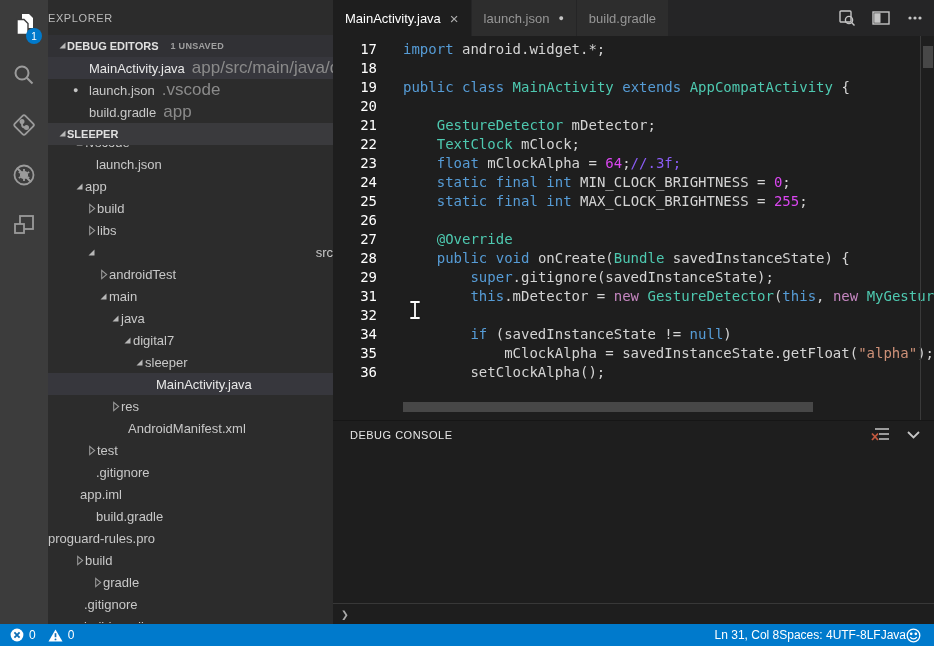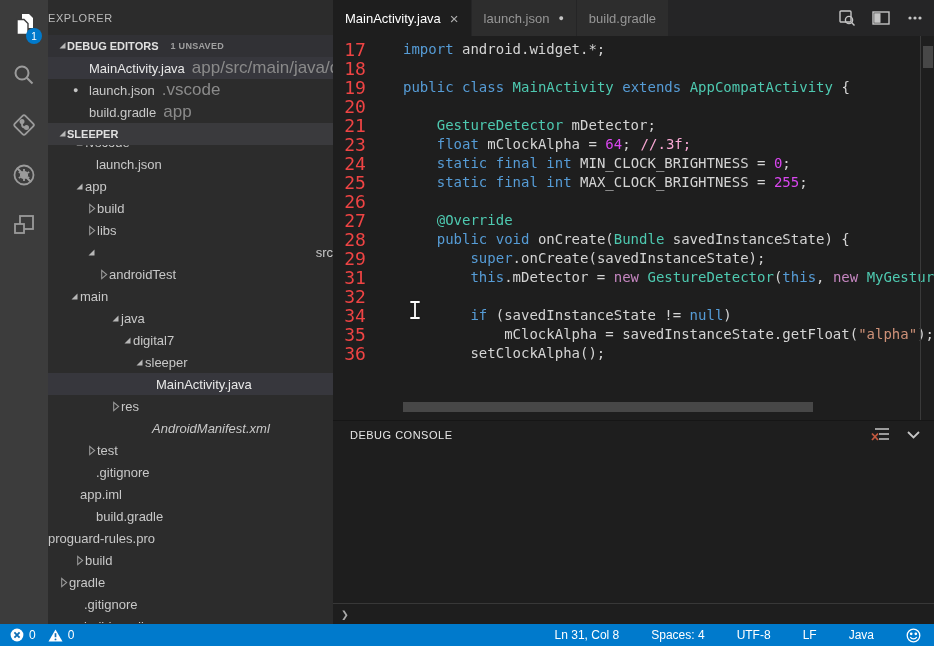--- a/index.html
+++ b/index.html
@@ -39,44 +39,44 @@
   .tab.active { background:#1e1e1e; color:#ffffff; }
   .tab .close { margin-left:9px; font-size:15px; color:#b0b0b0; line-height:1; }
   .tab .tdot { margin-left:9px; font-size:9px; color:#c5c5c5; }
   .tab-actions { margin-left:auto; display:flex; align-items:center; padding-right:10px; gap:16px; }
   .tab-actions .ta { cursor:pointer; display:flex; align-items:center; }
   
   .editor { position:absolute; left:0; top:36px; right:0; height:384px; overflow:hidden;
     font-family:"DejaVu Sans Mono", monospace; font-size:14px; }
   .code-lines { padding-top:4px; }
   .cline { height:19px; line-height:19px; display:flex; white-space:pre; }
-  .gutter { width:44px; flex:none; text-align:center; color:#ef4444; font-size:18px; }
+  .gutter { width:44px; flex:none; text-align:right; color:#ffffff; font-size:14px; }
   .ctext { padding-left:26px; flex:1; overflow:hidden; }
   .tok-k { color:#569cd6; } .tok-t { color:#4ec9b0; } .tok-d { color:#d4d4d4; }
-  .tok-n { color:#d946ef; } .tok-c { color:#f9a8d4;margin-left:10px; } .tok-s { color:#ce9178; } .tok-m { color:#c586c0; }
+  .tok-n { color:#d946ef; } .tok-c { color:#8b5cf6; } .tok-s { color:#ce9178; } .tok-m { color:#c586c0; }
   .hscroll { position:absolute; left:70px; top:366px; height:10px; width:410px;
     background:rgba(121,121,121,0.45); cursor:pointer; }
   .vscroll-track { position:absolute; right:0; top:0; width:14px; height:384px; border-left:1px solid #3a3a3a; }
   .vscroll { position:absolute; right:1px; top:10px; width:10px; height:22px; background:rgba(121,121,121,0.45); cursor:pointer; }
   .mouse-cursor { position:absolute; left:75px; top:263px; pointer-events:none; }
   
   .panel { position:absolute; left:0; top:420px; right:0; height:204px; background:#1e1e1e; border-top:1px solid #161616; }
   .panel-header { height:27px; display:flex; align-items:center; padding:0 12px 0 17px; }
   .panel-title { font-size:11px; letter-spacing:0.5px; color:#e7e7e7; cursor:pointer; }
   .panel-actions { margin-left:auto; display:flex; align-items:center; gap:15px; }
   .panel-actions .pa { cursor:pointer; display:flex; align-items:center; }
   .panel-body { height:150px; }
   .repl-input { position:absolute; left:0; right:0; bottom:0; height:21px; border-top:1px solid #383838;
     display:flex; align-items:center; padding-left:8px; cursor:text; }
   .repl-prompt { color:#aaaaaa; font-size:13px; font-weight:bold; font-family:"DejaVu Sans Mono", monospace; }
   
   .statusbar { position:absolute; left:0; bottom:0; width:934px; height:22px; display:flex; align-items:center;
     color:#ffffff; font-size:12px; }
   .sb-left { display:flex; align-items:center; margin-left:10px; gap:12px; }
-  .sb-right { margin-left:auto; display:flex; align-items:flex-end; gap:32px; margin-right:13px; }
+  .sb-right { margin-left:auto; display:flex; align-items:flex-end; gap:0; margin-right:13px; }
   .sb-item { display:flex; align-items:center; gap:5px; cursor:pointer; height:22px; }
 </style>
 </head>
 <body>
 
 <div class="screen">
 
   <div class="activitybar" id="activitybar">
       <div class="ab-item">
         <svg width="28" height="28" viewBox="0 0 28 28">
@@ -194,21 +194,21 @@
           <span>src</span>
         </div>
         <div class="row" style="padding-left: 49px;">
           <span class="arrow">
             <svg width="9" height="11" viewBox="0 0 10 12" fill="none" stroke="#9a9a9a" stroke-width="1.2">
               <path d="M3 1.5 L3 10.5 L8.5 6 Z"></path>
             </svg>
           </span>
           <span>androidTest</span>
         </div>
-        <div class="row" style=" margin-left: 20px;">
+        <div class="row" style="padding-left: 49px;">
           <span class="arrow">
             <svg width="9" height="9" viewBox="0 0 12 12">
               <path d="M2 10 L10 10 L10 2 Z" fill="#b7b7b7"></path>
             </svg>
           </span>
           <span>main</span>
         </div>
         <div class="row" style="padding-left: 61px;">
           <span class="arrow">
             <svg width="9" height="9" viewBox="0 0 12 12">
@@ -237,21 +237,21 @@
           <span>MainActivity.java</span>
         </div>
         <div class="row" style="padding-left: 61px;">
           <span class="arrow">
             <svg width="9" height="11" viewBox="0 0 10 12" fill="none" stroke="#9a9a9a" stroke-width="1.2">
               <path d="M3 1.5 L3 10.5 L8.5 6 Z"></path>
             </svg>
           </span>
           <span>res</span>
         </div>
-        <div class="row" style="padding-left: 104px; font-style: italic;">
+        <div class="row" style="padding-left: 80px;">
           <span>AndroidManifest.xml</span>
         </div>
         <div class="row" style="padding-left: 37px;">
           <span class="arrow">
             <svg width="9" height="11" viewBox="0 0 10 12" fill="none" stroke="#9a9a9a" stroke-width="1.2">
               <path d="M3 1.5 L3 10.5 L8.5 6 Z"></path>
             </svg>
           </span>
           <span>test</span>
         </div>
@@ -268,21 +268,21 @@
           <span>proguard-rules.pro</span>
         </div>
         <div class="row" style="padding-left: 25px;">
           <span class="arrow">
             <svg width="9" height="11" viewBox="0 0 10 12" fill="none" stroke="#9a9a9a" stroke-width="1.2">
               <path d="M3 1.5 L3 10.5 L8.5 6 Z"></path>
             </svg>
           </span>
           <span>build</span>
         </div>
-        <div class="row" style="padding-left: 9px;">
+        <div class="row" style="padding-left: 43px;">
           <span class="arrow">
             <svg width="9" height="11" viewBox="0 0 10 12" fill="none" stroke="#9a9a9a" stroke-width="1.2">
               <path d="M3 1.5 L3 10.5 L8.5 6 Z"></path>
             </svg>
           </span>
           <span>gradle</span>
         </div>
         <div class="row" style="padding-left: 36px;">
           <span>.gitignore</span>
         </div>
@@ -331,27 +331,28 @@
         </div>
       </div>
 
     <div class="editor" id="editor">
       <div class="code-lines" id="code-lines">
           <div class="cline"><span class="gutter">17</span><span class="ctext"><span class="tok-k">import</span><span class="tok-d"> android.widget.*;</span></span></div>
           <div class="cline"><span class="gutter">18</span><span class="ctext"></span></div>
           <div class="cline"><span class="gutter">19</span><span class="ctext"><span class="tok-k">public</span><span class="tok-d"> </span><span class="tok-k">class</span><span class="tok-d"> </span><span class="tok-t">MainActivity</span><span class="tok-d"> </span><span class="tok-k">extends</span><span class="tok-d"> </span><span class="tok-t">AppCompatActivity</span><span class="tok-d"> {</span></span></div>
           <div class="cline"><span class="gutter">20</span><span class="ctext"></span></div>
           <div class="cline"><span class="gutter">21</span><span class="ctext"><span class="tok-d">    </span><span class="tok-t">GestureDetector</span><span class="tok-d"> mDetector;</span></span></div>
+          <div class="cline"><span class="gutter">22</span><span class="ctext"><span class="tok-d">    </span><span class="tok-t">TextClock</span><span class="tok-d"> mClock;</span></span></div>
           <div class="cline"><span class="gutter">23</span><span class="ctext"><span class="tok-d">    </span><span class="tok-k">float</span><span class="tok-d"> mClockAlpha = </span><span class="tok-n">64</span><span class="tok-d">;</span><span class="tok-c">//.3f;</span></span></div>
           <div class="cline"><span class="gutter">24</span><span class="ctext"><span class="tok-d">    </span><span class="tok-k">static</span><span class="tok-d"> </span><span class="tok-k">final</span><span class="tok-d"> </span><span class="tok-k">int</span><span class="tok-d"> MIN_CLOCK_BRIGHTNESS = </span><span class="tok-n">0</span><span class="tok-d">;</span></span></div>
           <div class="cline"><span class="gutter">25</span><span class="ctext"><span class="tok-d">    </span><span class="tok-k">static</span><span class="tok-d"> </span><span class="tok-k">final</span><span class="tok-d"> </span><span class="tok-k">int</span><span class="tok-d"> MAX_CLOCK_BRIGHTNESS = </span><span class="tok-n">255</span><span class="tok-d">;</span></span></div>
           <div class="cline"><span class="gutter">26</span><span class="ctext"></span></div>
           <div class="cline"><span class="gutter">27</span><span class="ctext"><span class="tok-d">    </span><span class="tok-t">@Override</span></span></div>
           <div class="cline"><span class="gutter">28</span><span class="ctext"><span class="tok-d">    </span><span class="tok-k">public</span><span class="tok-d"> </span><span class="tok-k">void</span><span class="tok-d"> onCreate(</span><span class="tok-t">Bundle</span><span class="tok-d"> savedInstanceState) {</span></span></div>
-          <div class="cline"><span class="gutter">29</span><span class="ctext"><span class="tok-d">        </span><span class="tok-k">super</span><span class="tok-d">.onCreate(savedInstanceState);</span></span></div>
+          <div class="cline"><span class="gutter">29</span><span class="ctext"><span class="tok-d">        </span><span class="tok-k">super</span><span class="tok-d">.gitignore(savedInstanceState);</span></span></div>
           <div class="cline"><span class="gutter">31</span><span class="ctext"><span class="tok-d">        </span><span class="tok-k">this</span><span class="tok-d">.mDetector = </span><span class="tok-m">new</span><span class="tok-d"> </span><span class="tok-t">GestureDetector</span><span class="tok-d">(</span><span class="tok-k">this</span><span class="tok-d">, </span><span class="tok-m">new</span><span class="tok-d"> </span><span class="tok-t">MyGestureListener</span></span></div>
           <div class="cline"><span class="gutter">32</span><span class="ctext"></span></div>
           <div class="cline"><span class="gutter">34</span><span class="ctext"><span class="tok-d">        </span><span class="tok-k">if</span><span class="tok-d"> (savedInstanceState != </span><span class="tok-k">null</span><span class="tok-d">)</span></span></div>
           <div class="cline"><span class="gutter">35</span><span class="ctext"><span class="tok-d">            mClockAlpha = savedInstanceState.getFloat(</span><span class="tok-s">"alpha"</span><span class="tok-d">);</span></span></div>
           <div class="cline"><span class="gutter">36</span><span class="ctext"><span class="tok-d">        setClockAlpha();</span></span></div>
         </div>
       <div class="vscroll-track">
         <div class="vscroll"></div>
       </div>
       <div class="hscroll"></div>

